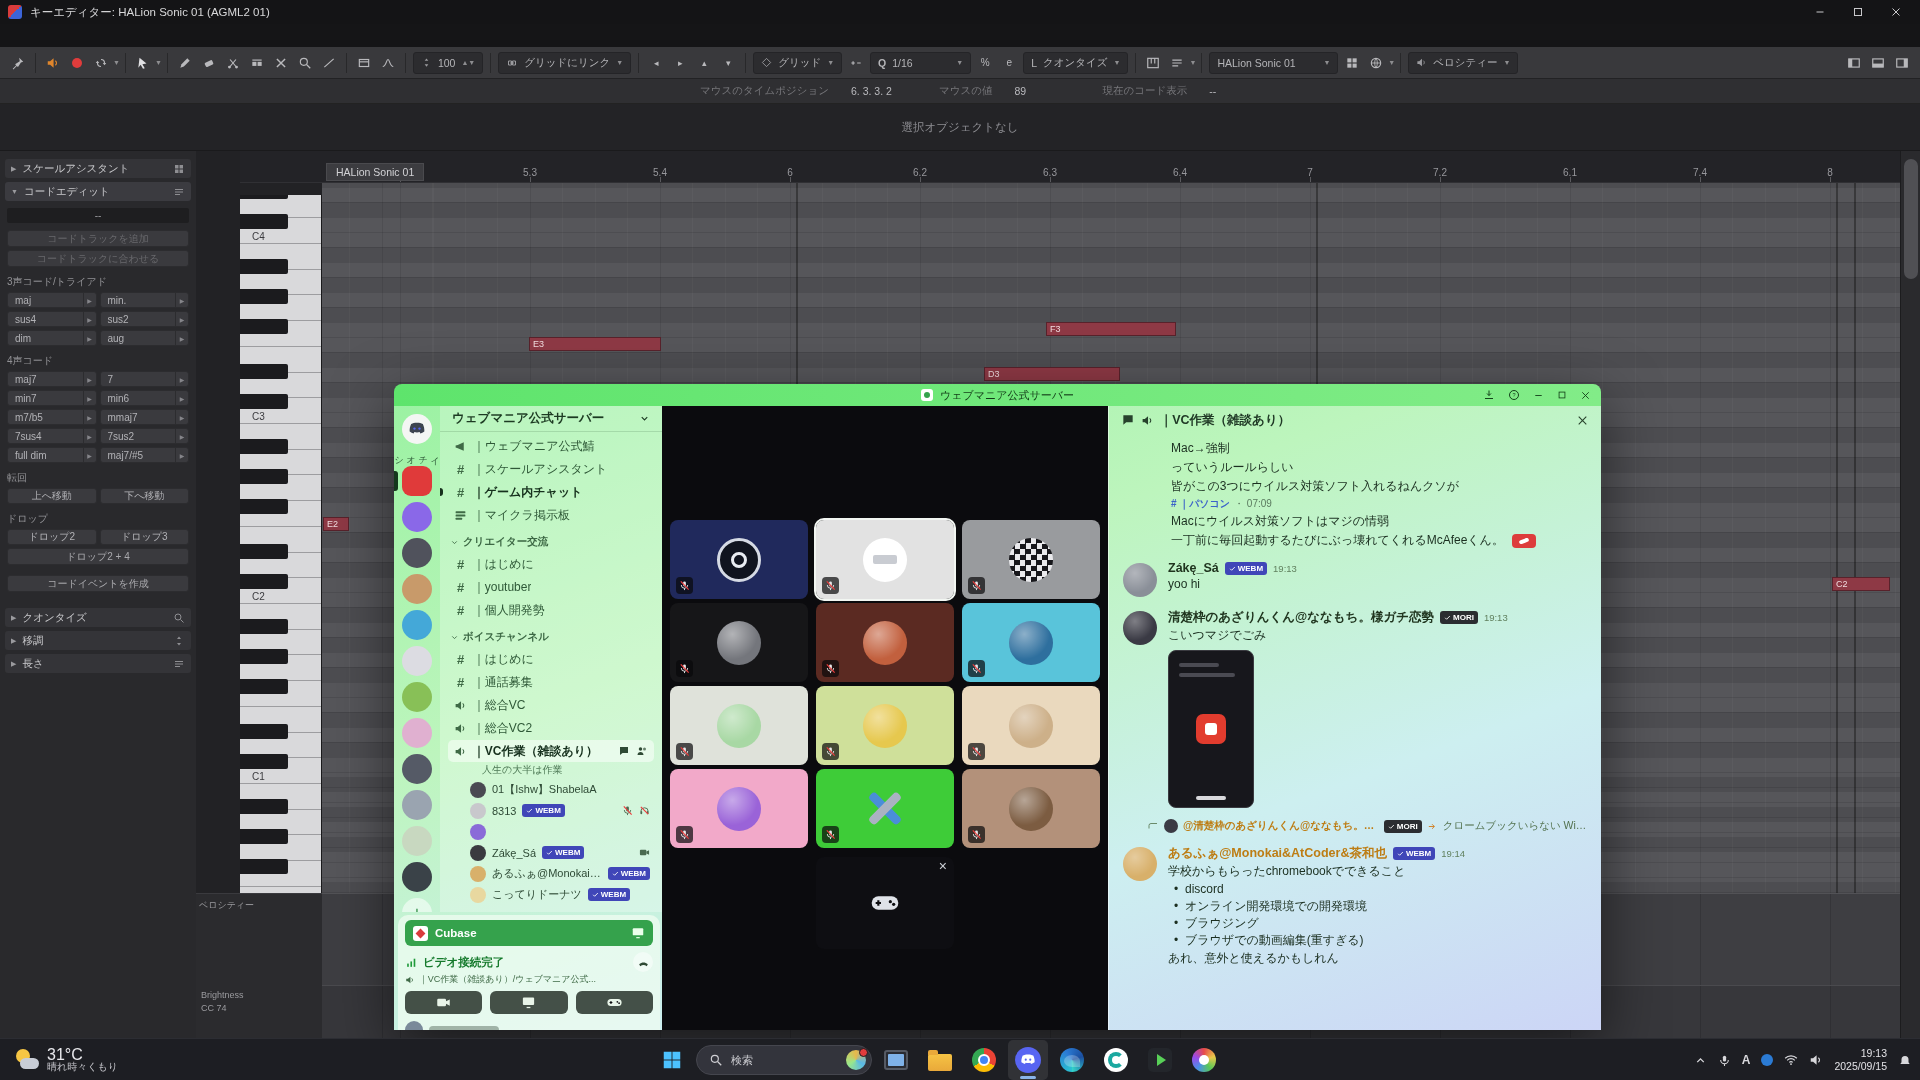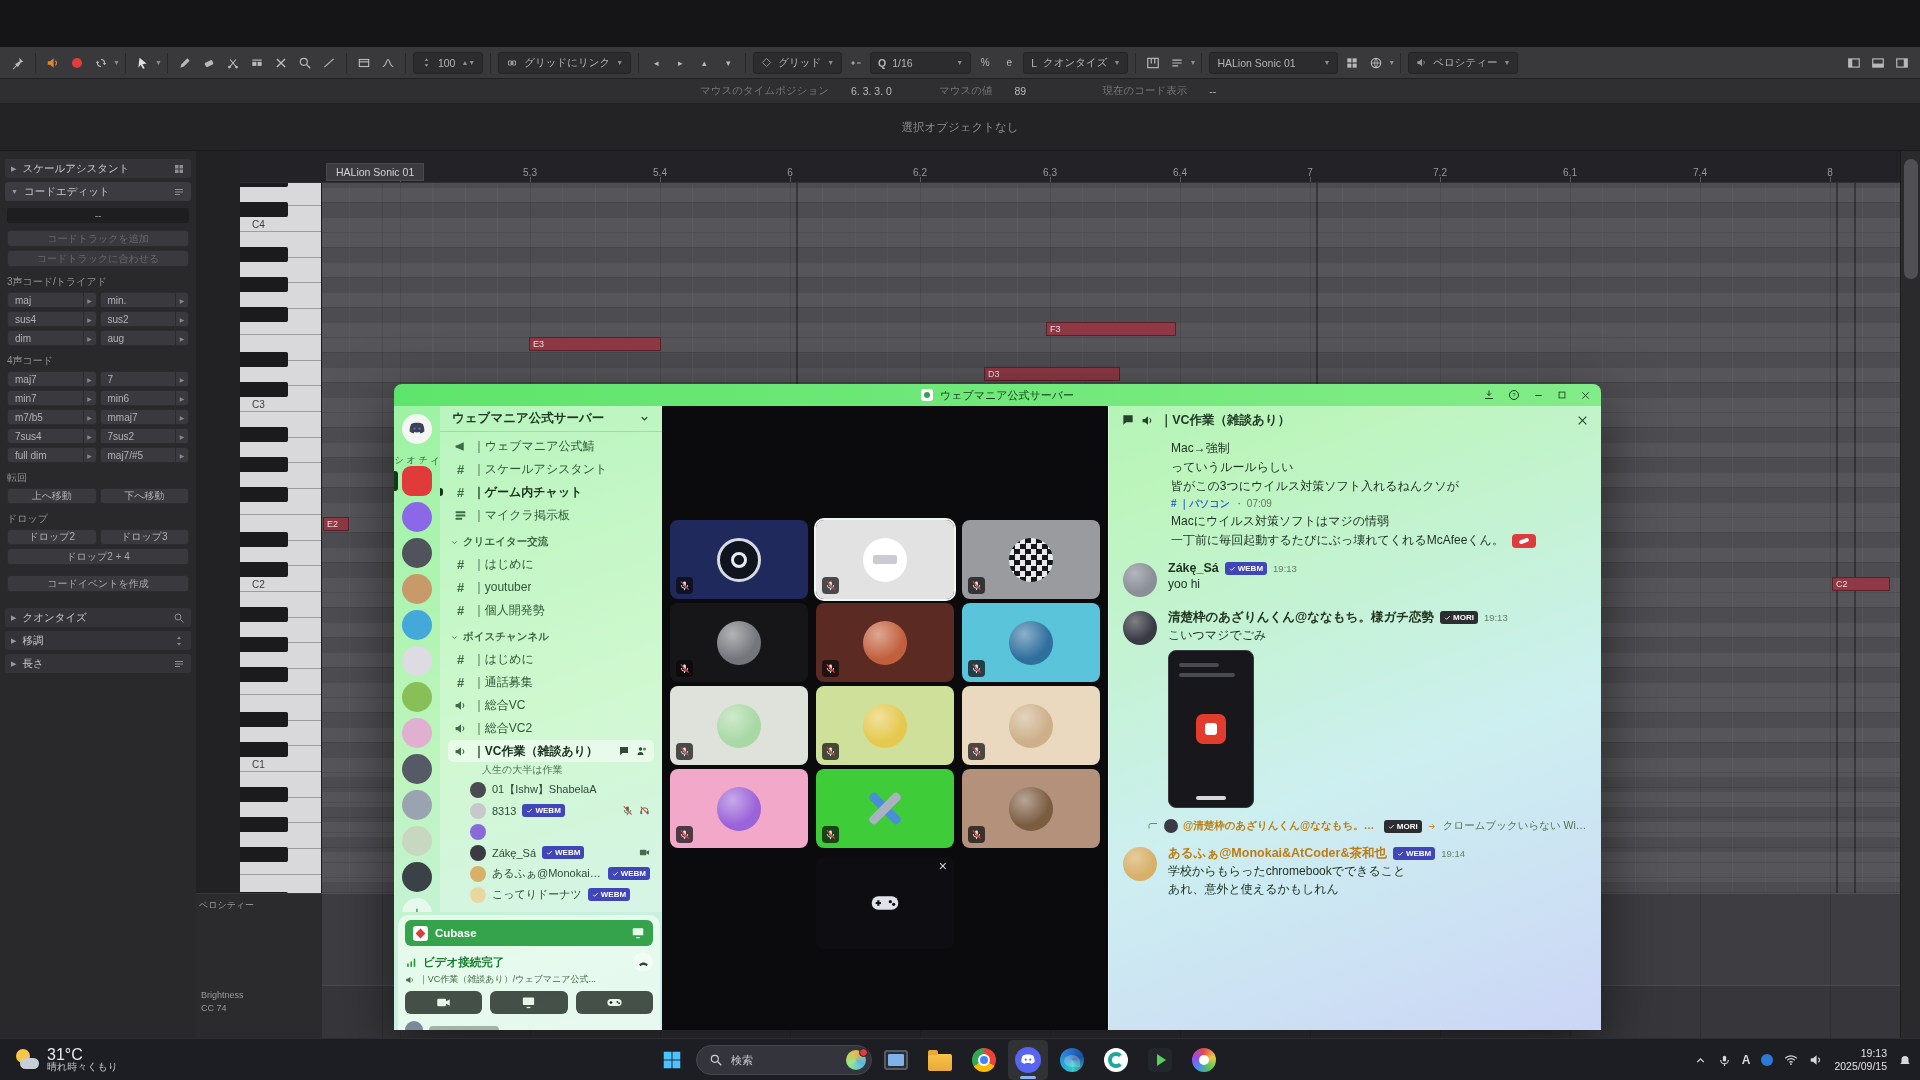--- a/index.html
+++ b/index.html
@@ -38,21 +38,21 @@
 .chord-btn{flex:1;height:16px;background:#3a3a3e;border:1px solid #2c2c2f;border-radius:3px;display:flex;align-items:center;color:#b2b2b6;font-size:10px;position:relative;padding-left:7px;white-space:nowrap}
 .chord-btn .opt{position:absolute;right:0;top:0;bottom:0;width:13px;border-left:1px solid #2c2c2f;display:flex;align-items:center;justify-content:center;color:#85858a;font-size:6px}
 .chord-btn.center{justify-content:center;padding-left:0;padding-right:0}
 .gapcol{left:196px;top:0;width:44px;height:887px;background:#222225}
 .lanehead{left:196px;top:742px;width:126px;height:145px;background:#2b2b2e;border-top:1px solid #3a3a3e}
 .lanelabel{position:absolute;color:#9b9b9f;font-size:9px;white-space:nowrap}
 .rulerrow{left:240px;top:0;width:1660px;height:32px;background:#232327;border-bottom:1px solid #303034}
 .rtick{position:absolute;bottom:4px;transform:translateX(-50%);color:#97979c;font-size:10px}
 .rtickline{position:absolute;bottom:0;width:1px;height:5px;background:#5a5a5e}
 .trackchip{position:absolute;left:86px;top:12px;height:18px;background:#3c3c40;border:1px solid #4a4a4e;color:#d2d2d5;font-size:10.5px;display:flex;align-items:center;padding:0 9px;z-index:3;white-space:nowrap}
-.keycol{left:240px;top:32px;width:82px;height:710px;background:#c4b5fd;overflow:hidden;border-right:1px solid #1a1a1c}
+.keycol{left:240px;top:44px;width:82px;height:710px;background:#c4b5fd;overflow:hidden;border-right:1px solid #1a1a1c}
 .wkey{position:absolute;left:0;width:82px;background:#d9d9db;border-bottom:1px solid #9d9da0}
 .bkey{position:absolute;left:0;width:48px;height:15px;background:#1b1b1e;border-radius:0 2px 2px 0}
 .klabel{position:absolute;left:12px;color:#3a3a3e;font-size:10px}
 .gridarea{left:322px;top:32px;width:1578px;height:710px;overflow:hidden;background-color:#56565a;
  background-image:
   repeating-linear-gradient(to bottom,rgba(0,0,0,0.10) 0 1px,rgba(0,0,0,0) 1px 15px),
   repeating-linear-gradient(to bottom,rgba(0,0,0,0) 0 15px,rgba(0,0,0,0.10) 15px 30px,rgba(0,0,0,0) 30px 45px,rgba(0,0,0,0.10) 45px 60px,rgba(0,0,0,0) 60px 75px,rgba(0,0,0,0.10) 75px 90px,rgba(0,0,0,0) 90px 120px,rgba(0,0,0,0.10) 120px 135px,rgba(0,0,0,0) 135px 150px,rgba(0,0,0,0.10) 150px 165px,rgba(0,0,0,0) 165px 180px),
   repeating-linear-gradient(to right,rgba(255,255,255,0.03) 0 1px,rgba(0,0,0,0) 1px 32.5px),
   repeating-linear-gradient(to right,rgba(0,0,0,0.16) 0 1px,rgba(0,0,0,0) 1px 130px),
   repeating-linear-gradient(to right,rgba(0,0,0,0.34) 0 2px,rgba(0,0,0,0) 2px 520px);
@@ -186,20 +186,41 @@
 .tb-tray{position:absolute;right:8px;top:0;height:42px;display:flex;align-items:center;gap:11px;color:#d8d8dc}
 .imeA{font-size:12px;font-weight:bold}
 .bluedot{width:12px;height:12px;border-radius:50%;background:#2b7bd4}
 .tb-clock{text-align:right;font-size:10.5px;color:#e2e2e6;line-height:13px}
 </style>
 </head>
 <body>
 
 <div id="root">
 
+  <div class="abs cb-titlebar">
+    <span class="cb-appicon"></span>
+    <span>キーエディター: HALion Sonic 01 (AGML2 01)</span>
+    <span class="cb-wcs">
+      <span class="ic" style="width:12px;height:12px">
+          <svg viewBox="0 0 24 24">
+            <path d="M5 12h14" stroke="currentColor" stroke-width="2" fill="none"></path>
+          </svg>
+        </span>
+      <span class="ic" style="width:12px;height:12px">
+          <svg viewBox="0 0 24 24">
+            <rect x="5" y="5" width="14" height="14" fill="none" stroke="currentColor" stroke-width="2"></rect>
+          </svg>
+        </span>
+      <span class="ic" style="width:12px;height:12px">
+          <svg viewBox="0 0 24 24">
+            <path d="M5 5l14 14M19 5L5 19" stroke="currentColor" stroke-width="2" fill="none"></path>
+          </svg>
+        </span>
+    </span>
+  </div>
   <div class="abs cb-toolbar" id="cbToolbar">
       <div class="tbtn">
         <span class="ic" style="width: 14px; height: 14px; color: rgb(185, 185, 188);">
           <svg viewBox="0 0 24 24">
             <path d="M14 3l7 7-4 1-5 8-2-2-6 6-1-1 6-6-2-2 8-5z" fill="currentColor"></path>
           </svg>
         </span>
       </div>
       <div class="tbsep"></div>
       <div class="tbtn">
@@ -429,21 +450,21 @@
             <svg viewBox="0 0 24 24">
               <rect x="3" y="5" width="18" height="14" fill="none" stroke="currentColor" stroke-width="2"></rect>
               <rect x="15" y="5" width="6" height="14" fill="currentColor"></rect>
             </svg>
           </span>
         </div>
       </div>
     </div>
   <div class="abs cb-infoline" id="cbInfo">
       <span class="il-label">マウスのタイムポジション</span>
-      <span class="il-value">6. 3. 3. 0</span>
+      <span class="il-value">6. 3. 3. 2</span>
       <span class="il-label">マウスの値</span>
       <span class="il-value">89</span>
       <span class="il-label">現在のコード表示</span>
       <span class="il-value">--</span>
     </div>
   <div class="abs cb-status">
     <span>選択オブジェクトなし</span>
   </div>
 
   <div class="abs cb-main">
@@ -1250,20 +1271,26 @@
                     <span class="ic bic">
                       <svg viewBox="0 0 24 24">
                         <path d="M4 13l5 5L20 7" stroke="currentColor" stroke-width="3" fill="none"></path>
                       </svg>
                     </span>
                     <span>WEBM</span>
                   </span>
                   <span class="mtime">19:14</span>
                 </div>
                 <div class="mtext">学校からもらったchromebookでできること</div>
+                <div class="mbullets">
+                  <div class="mbullet">discord</div>
+                  <div class="mbullet">オンライン開発環境での開発環境</div>
+                  <div class="mbullet">ブラウジング</div>
+                  <div class="mbullet">ブラウザでの動画編集(重すぎる)</div>
+                </div>
                 <div class="mtext">あれ、意外と使えるかもしれん</div>
               </div>
             </div>
           </div>
       </div>
     </div>
   </div>
 
   <div class="abs tb">
     <div class="tb-weather">

